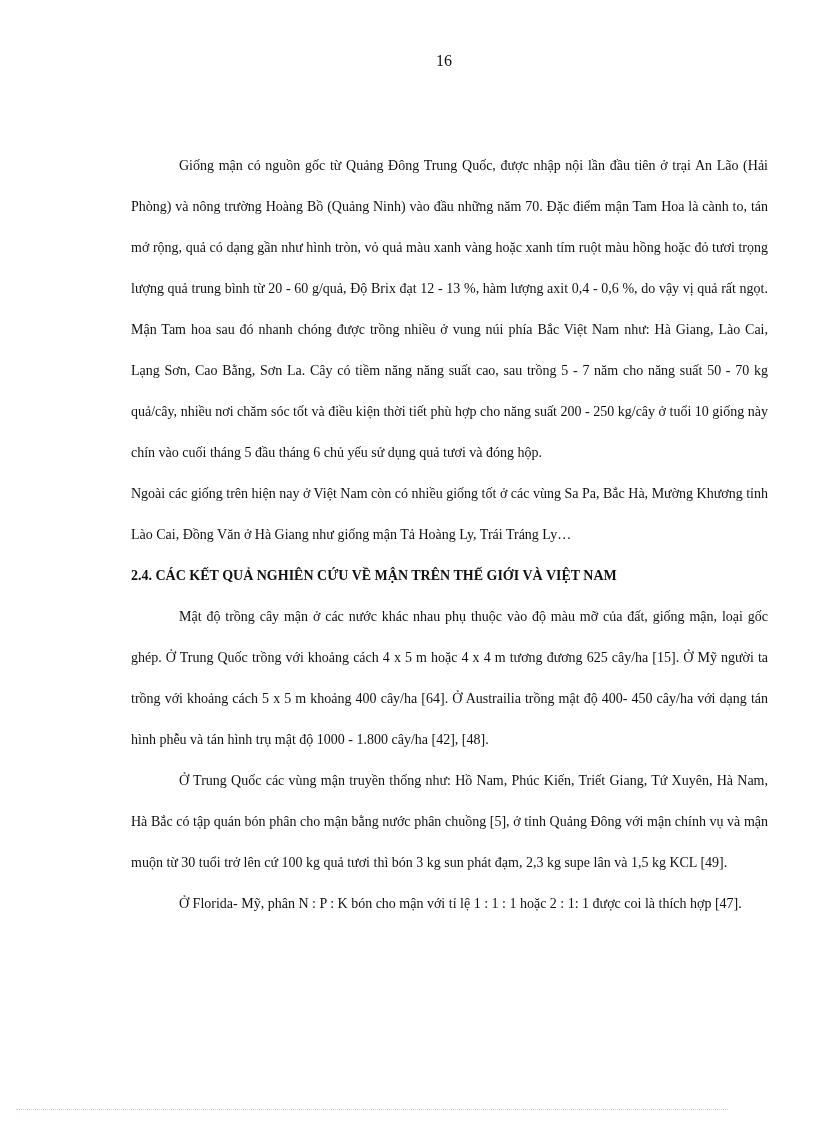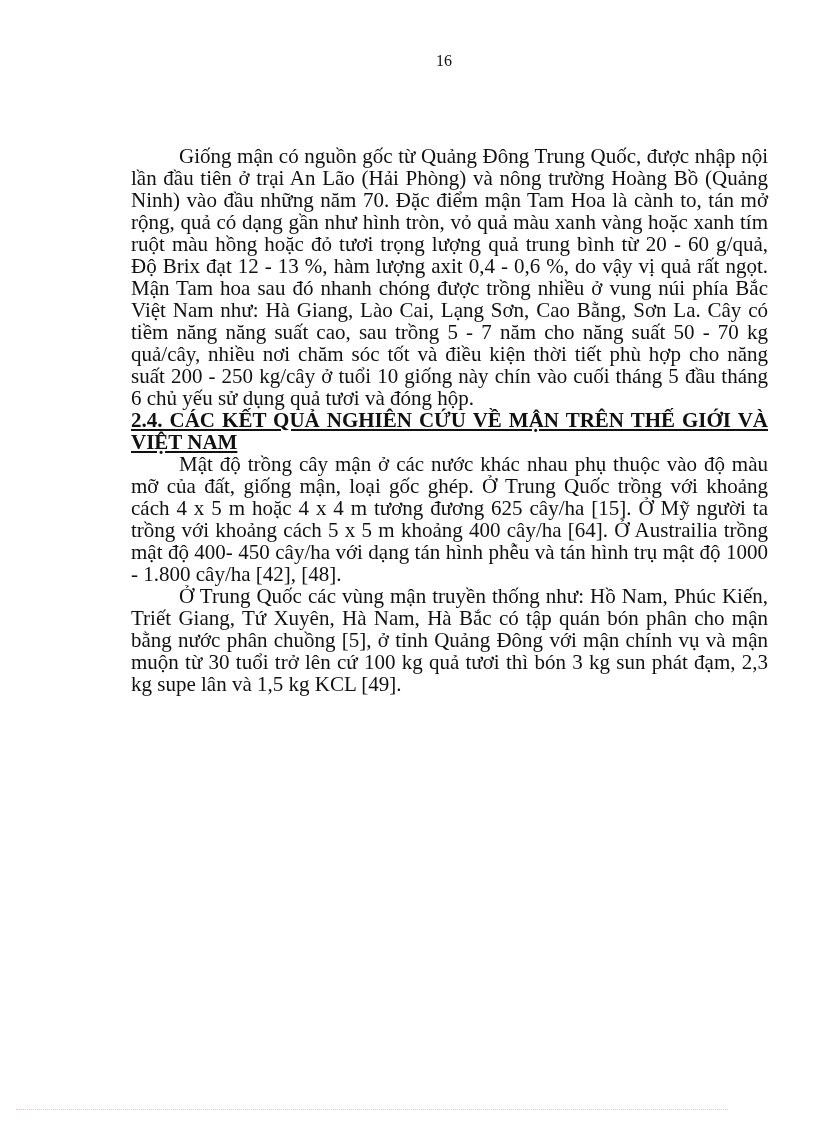--- a/index.html
+++ b/index.html
@@ -8,38 +8,40 @@
       position: absolute; left: 0; top: 0; width: 744px; height: 1123px;
       font-family: "Liberation Serif", "DejaVu Serif", serif;
       color: #111111;
     }
     .page-number {
       position: absolute; top: 52px; left: 0; width: 888px; text-align: center;
       font-size: 16px;
     }
     .content {
       position: absolute; left: 131px; top: 145px; width: 637px;
-      font-size: 21px; line-height: 22px;
+      font-size: 14px; line-height: 41px;
     }
     .content p { margin: 0; text-align: justify; }
     .indent { text-indent: 48px; }
-    .h2 { font-weight: bold; margin: 0; text-align: justify; text-decoration: underline; }
+    .h2 { font-weight: bold; margin: 0; text-align: justify; }
     .h3 { font-weight: bold; margin: 0; }
     .footer-rule {
       position: absolute; left: 16px; right: 16px; top: 1109px;
       border-top: 1px dotted #e8b8ec;
     }
   </style>
 </head>
 <body>
 
 <div class="page">
   <div class="page-number">16</div>
 
   <div class="content">
     <p class="indent">Giống mận có nguồn gốc từ Quảng Đông Trung Quốc, được nhập nội lần đầu tiên ở trại An Lão (Hải Phòng) và nông trường Hoàng Bồ (Quảng Ninh) vào đầu những năm 70. Đặc điểm mận Tam Hoa là cành to, tán mở rộng, quả có dạng gần như hình tròn, vỏ quả màu xanh vàng hoặc xanh tím ruột màu hồng hoặc đỏ tươi trọng lượng quả trung bình từ 20 - 60 g/quả, Độ Brix đạt 12 - 13 %, hàm lượng axit 0,4 - 0,6 %, do vậy vị quả rất ngọt. Mận Tam hoa sau đó nhanh chóng được trồng nhiều ở vung núi phía Bắc Việt Nam như: Hà Giang, Lào Cai, Lạng Sơn, Cao Bằng, Sơn La. Cây có tiềm năng năng suất cao, sau trồng 5 - 7 năm cho năng suất 50 - 70 kg quả/cây, nhiều nơi chăm sóc tốt và điều kiện thời tiết phù hợp cho năng suất 200 - 250 kg/cây ở tuổi 10 giống này chín vào cuối tháng 5 đầu tháng 6 chủ yếu sử dụng quả tươi và đóng hộp.</p>
+    <p>Ngoài các giống trên hiện nay ở Việt Nam còn có nhiều giống tốt ở các vùng Sa Pa, Bắc Hà, Mường Khương tỉnh Lào Cai, Đồng Văn ở Hà Giang như giống mận Tả Hoàng Ly, Trái Tráng Ly…</p>
     <p class="h2">2.4. CÁC KẾT QUẢ NGHIÊN CỨU VỀ MẬN TRÊN THẾ GIỚI VÀ VIỆT NAM</p>
     <p class="indent">Mật độ trồng cây mận ở các nước khác nhau phụ thuộc vào độ màu mỡ của đất, giống mận, loại gốc ghép. Ở Trung Quốc trồng với khoảng cách 4 x 5 m hoặc 4 x 4 m tương đương 625 cây/ha [15]. Ở Mỹ người ta trồng với khoảng cách 5 x 5 m khoảng 400 cây/ha [64]. Ở Austrailia trồng mật độ 400- 450 cây/ha với dạng tán hình phễu và tán hình trụ mật độ 1000 - 1.800 cây/ha [42], [48].</p>
     <p class="indent">Ở Trung Quốc các vùng mận truyền thống như: Hồ Nam, Phúc Kiến, Triết Giang, Tứ Xuyên, Hà Nam, Hà Bắc có tập quán bón phân cho mận bằng nước phân chuồng [5], ở tỉnh Quảng Đông với mận chính vụ và mận muộn từ 30 tuổi trở lên cứ 100 kg quả tươi thì bón 3 kg sun phát đạm, 2,3 kg supe lân và 1,5 kg KCL [49].</p>
+    <p class="indent">Ở Florida- Mỹ, phân N : P : K bón cho mận với tỉ lệ 1 : 1 : 1 hoặc 2 : 1: 1 được coi là thích hợp [47].</p>
   </div>
 
   <div class="footer-rule"></div>
 </div>
 
 </body></html>

